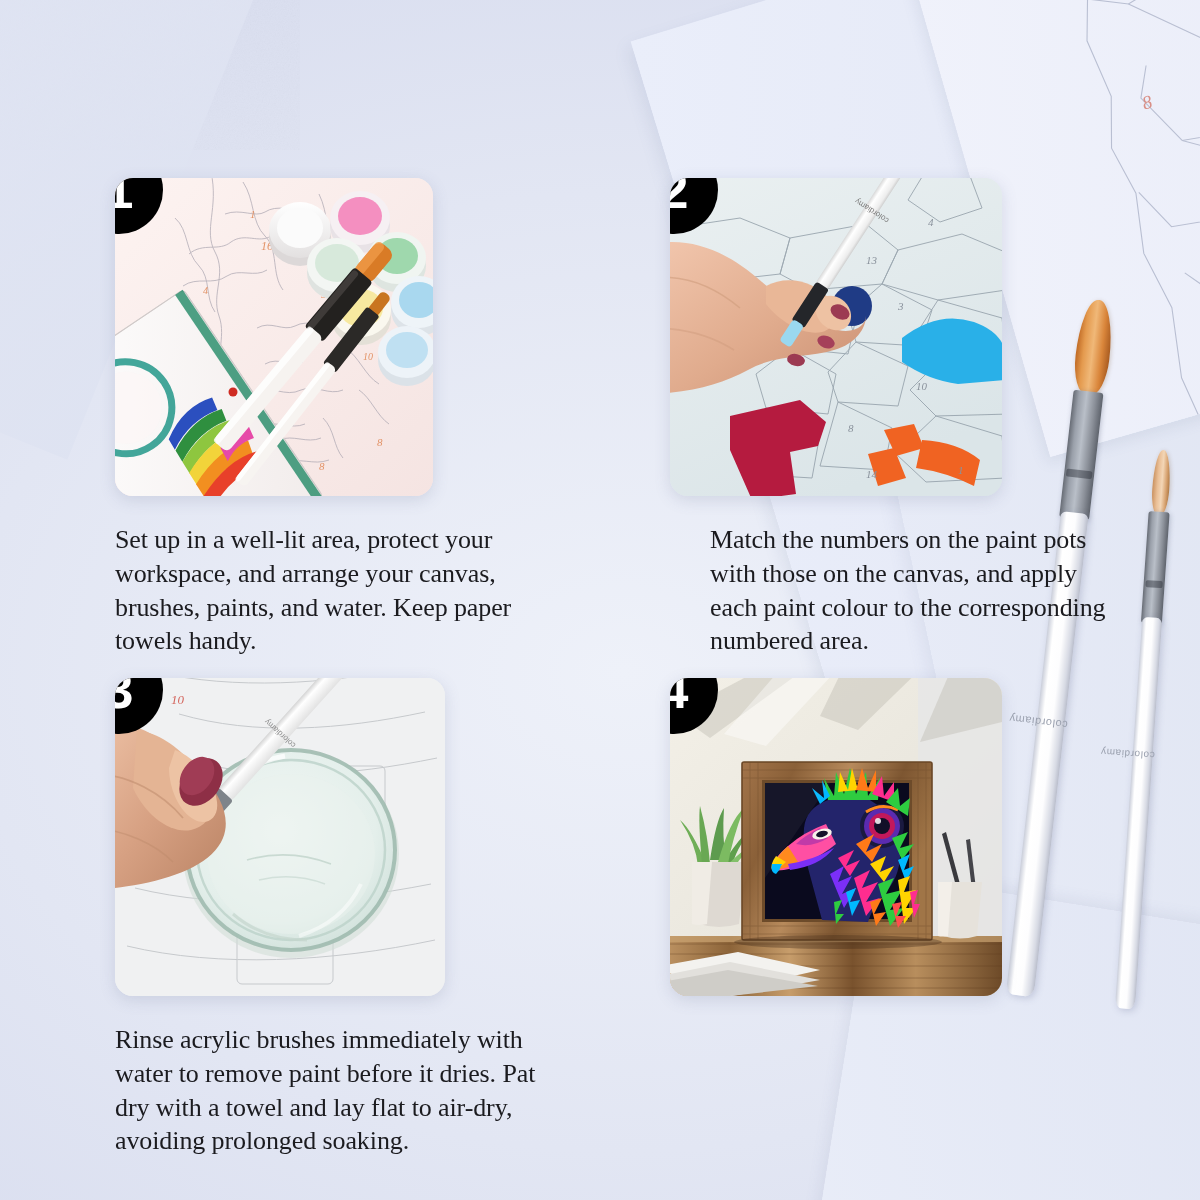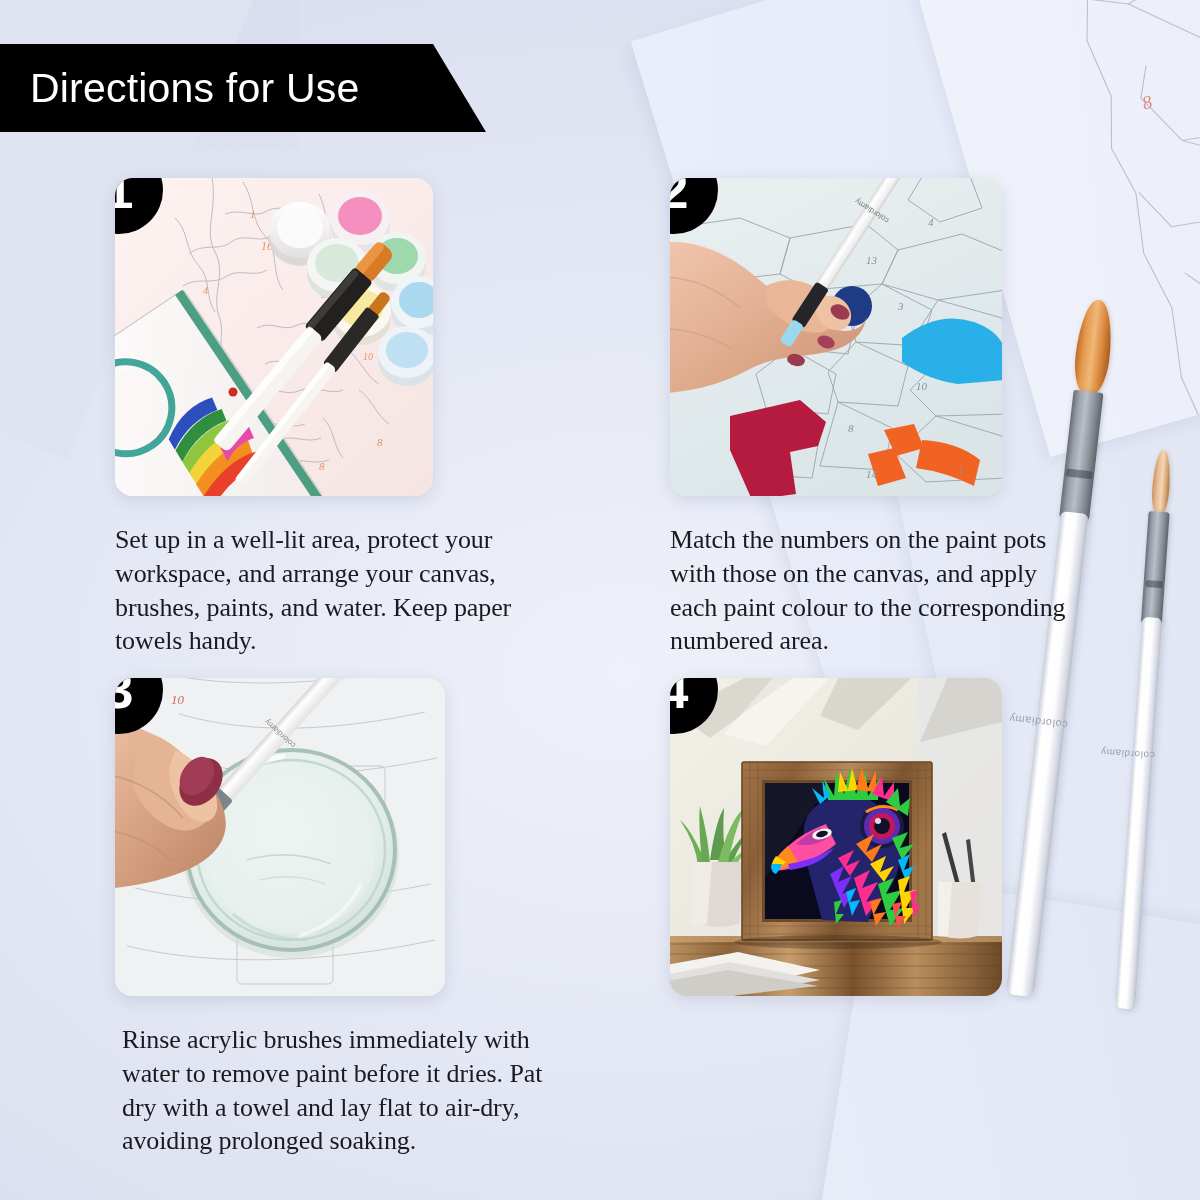--- a/index.html
+++ b/index.html
@@ -176,22 +176,22 @@
 
   .step-text{
     margin-top:27px;
     width:455px;
     font-size:26px;
     line-height:1.30;
     color:#1b1b1f;
     letter-spacing:-.1px;
     font-family:Liberation Serif, serif;
   }
-  #step-2 .step-text, #step-4 .step-text{ width:420px; }
-  #step-3 .step-text{ width:450px;margin-left:7px; }
+  #step-2 .step-text, #step-4 .step-text{ width:420px;margin-left:40px; }
+  #step-3 .step-text{ width:450px; }
 
   
   
   
   .scene{ position:absolute; inset:0; }
 
   
   #photo-1{ background:linear-gradient(140deg,#fbf0ee 0%,#f7e9e8 40%,#f3e3e2 100%); }
 
   
@@ -252,23 +252,20 @@
     <div class="handle"></div>
     <div class="brand">colordiamy</div>
   </div>
   <div class="bg-brush" id="brush-small">
     <div class="bristle"></div>
     <div class="ferrule"></div>
     <div class="handle"></div>
     <div class="brand">colordiamy</div>
   </div>
 
-  <div id="header-banner">
-    <div id="header-title">Directions for Use</div>
-  </div>
 
   <div id="steps">
 
     <div class="step" id="step-1">
       <div class="step-photo">
         <div class="scene" id="photo-1">
           <svg class="scene-svg" viewBox="0 0 318 318" preserveAspectRatio="xMidYMid slice">
             <defs>
               <linearGradient id="p1canvas" x1="0" y1="0" x2="1" y2="1">
                 <stop offset="0" stop-color="#fdf3f1"></stop>

